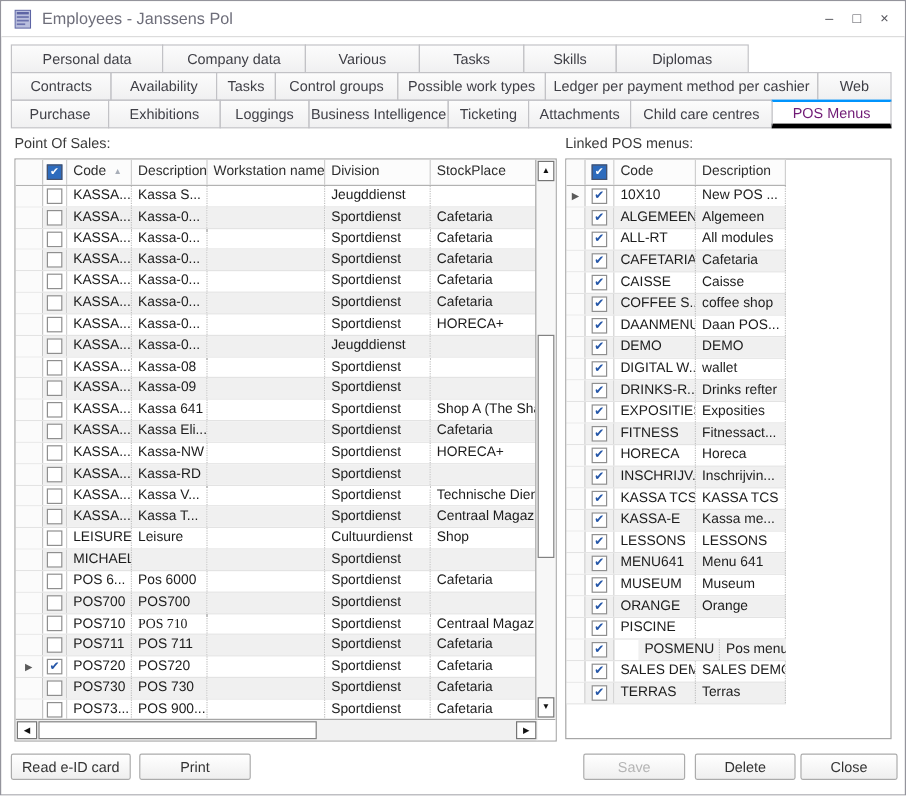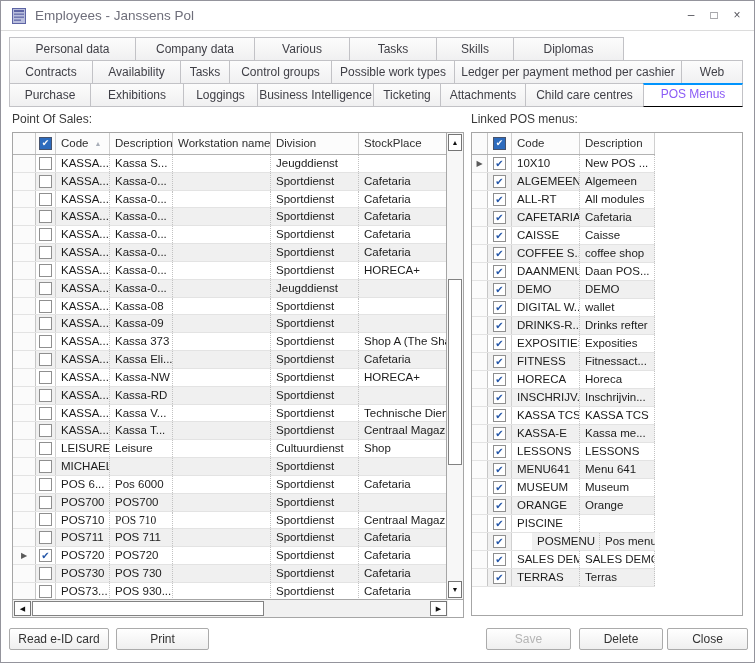--- a/index.html
+++ b/index.html
@@ -18,22 +18,22 @@
   .win-btn{width:14px;height:16px;text-align:center;font-size:12px;line-height:16px;color:#55555c;cursor:default;}
   
   .tabrow{position:absolute;left:8px;height:24px;display:flex;}
   .tab{
     height:24px;line-height:22px;border:1px solid #c2c2c6;margin-left:-1px;
     background:linear-gradient(#fcfcfc,#f0f0f1);color:#3f3f46;font-size:12px;
     text-align:center;white-space:nowrap;overflow:hidden;
   }
   .tab:first-child{margin-left:0;}
   .tab.active{
-    background:#fff;border-top:2px solid #0094fd;border-bottom:1px solid #000000;
-    color:#8b5cf6;line-height:19px;position:relative;z-index:3;
+    background:#fff;border-top:2px solid #0094fd;border-bottom:4px solid #000000;
+    color:#701a75;line-height:19px;position:relative;z-index:3;
   }
   
   .section-label{position:absolute;top:111px;font-size:12px;color:#3a3a3a;}
   
   .grid{position:absolute;top:131px;background:#fff;border:1px solid #a6a6a6;overflow:hidden;}
   .lgrid{left:11px;width:452px;height:486px;}
   .rgrid{left:470px;width:272px;height:484px;}
   .ghead{position:absolute;left:0;top:0;height:22px;display:flex;background:#fcfcfc;border-bottom:1px solid #b2b2b2;z-index:2;}
   .lgrid .ghead{right:17px;}
   .rgrid .ghead{width:183px;}
@@ -267,21 +267,21 @@
           <div class="cell datacell" style="width: 98px;"></div>
           <div class="cell datacell" style="width: 88px;">Sportdienst</div>
           <div class="cell datacell flexcol"></div>
         </div>
         <div class="grid-row">
           <div class="cell rowhdr"></div>
           <div class="cell cbcell">
             <div class="cb"></div>
           </div>
           <div class="cell datacell" style="width: 54px;">KASSA...</div>
-          <div class="cell datacell" style="width: 63px;">Kassa 373</div>
+          <div class="cell datacell" style="width: 63px;">Kassa 641</div>
           <div class="cell datacell" style="width: 98px;"></div>
           <div class="cell datacell" style="width: 88px;">Sportdienst</div>
           <div class="cell datacell flexcol">Shop A (The Shard</div>
         </div>
         <div class="grid-row alt">
           <div class="cell rowhdr"></div>
           <div class="cell cbcell">
             <div class="cb"></div>
           </div>
           <div class="cell datacell" style="width: 54px;">KASSA...</div>
@@ -423,21 +423,21 @@
           <div class="cell datacell" style="width: 98px;"></div>
           <div class="cell datacell" style="width: 88px;">Sportdienst</div>
           <div class="cell datacell flexcol">Cafetaria</div>
         </div>
         <div class="grid-row">
           <div class="cell rowhdr"></div>
           <div class="cell cbcell">
             <div class="cb"></div>
           </div>
           <div class="cell datacell" style="width: 54px;">POS73...</div>
-          <div class="cell datacell" style="width: 63px;">POS 930...</div>
+          <div class="cell datacell" style="width: 63px;">POS 900...</div>
           <div class="cell datacell" style="width: 98px;"></div>
           <div class="cell datacell" style="width: 88px;">Sportdienst</div>
           <div class="cell datacell flexcol">Cafetaria</div>
         </div>
       </div>
     <div class="vscroll">
       <div class="sbtn up">▲</div>
       <div class="vthumb"></div>
       <div class="sbtn down">▼</div>
     </div>

